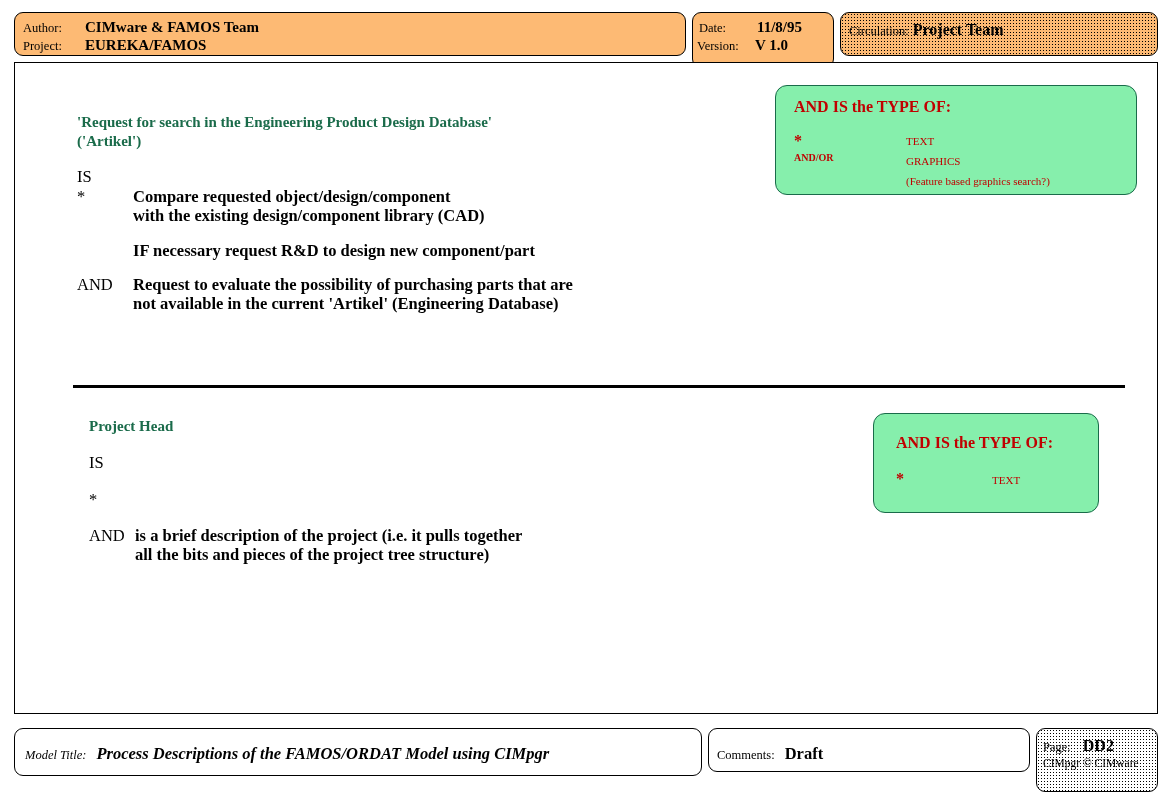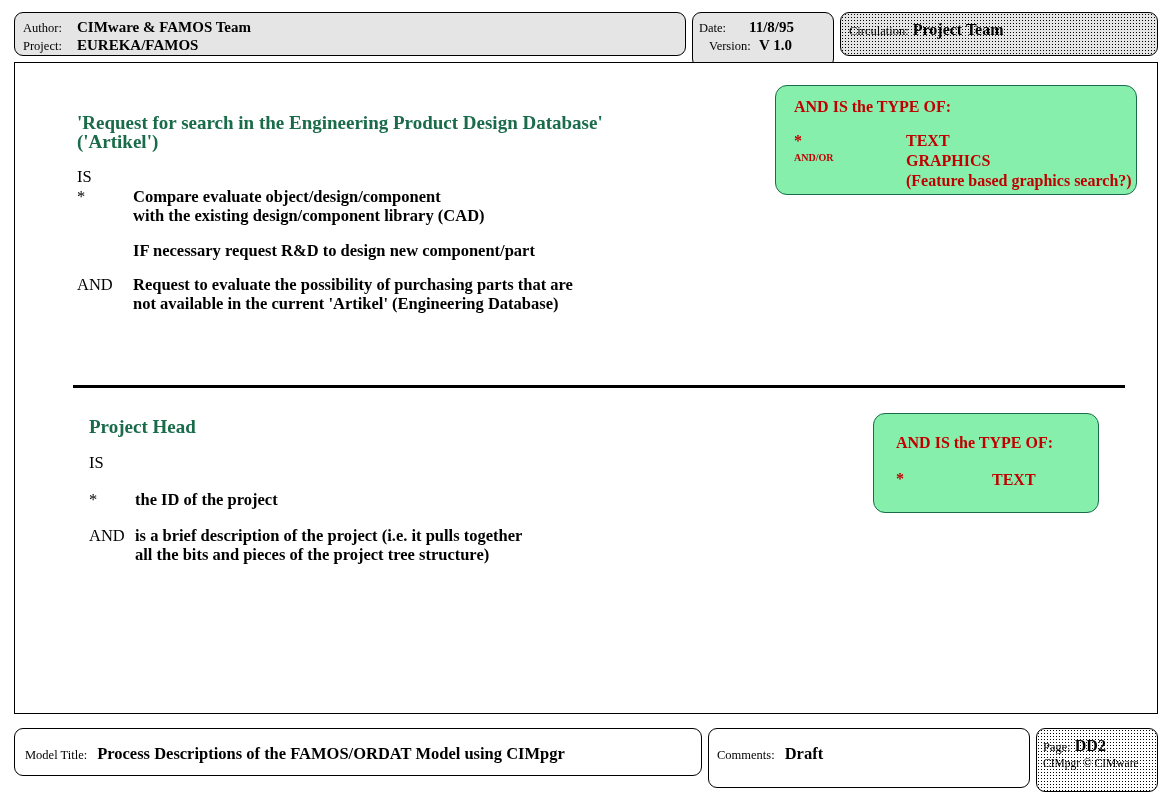--- a/index.html
+++ b/index.html
@@ -28,21 +28,21 @@
     left: 14px;
     top: 12px;
     width: 1144px;
     height: 44px;
   }
   .hdr-box {
     position: absolute;
     border: 1.5px solid #000;
     border-radius: 9px;
     box-sizing: border-box;
-    background: #e5e5e5;
+    background: #fdba74;
   }
   .hdr-author {
     left: 0; top: 0;
     width: 672px; height: 44px;
   }
   .hdr-date {
     left: 678px; top: 0;
     width: 142px; height: 56px; padding-left: 33px;
   }
   .hdr-circ {
@@ -54,32 +54,33 @@
     background-position: 0 0;
   }
   .lbl {
     font-size: 12.5px;
     color: #000;
   }
   .val {
     font-size: 15px;
     font-weight: bold;
     color: #000;
+    margin-left: 8px;
   }
   .hdr-row {
     position: absolute;
     display: flex;
     align-items: baseline;
     white-space: nowrap;
   }
   .hdr-author .r1 { left: 8px; top: 6px; }
   .hdr-author .r2 { left: 8px; top: 24px; }
   .hdr-author .lbl { width: 54px; display: inline-block; }
   .hdr-date .r1 { left: 6px; top: 6px; }
-  .hdr-date .r2 { left: 16px; top: 24px; }
+  .hdr-date .r2 { left: 4px; top: 24px; }
   .hdr-date .lbl { width: 50px; display: inline-block; }
   .hdr-circ .r1 { left: 8px; top: 8px; }
   .hdr-circ .val { font-size: 16px; }
 
   
   .main-frame {
     position: absolute;
     left: 14px;
     top: 62px;
     width: 1144px;
@@ -87,21 +88,21 @@
     border: 1.5px solid #000;
     box-sizing: border-box;
     background: #fff;
   }
 
   
   .sec-title {
     position: absolute;
     color: #1a6b4a;
     font-weight: bold;
-    font-size: 19px;
+    font-size: 15px;
     line-height: 19px;
     white-space: pre-line;
   }
   .blk {
     position: absolute;
     font-weight: bold;
     font-size: 16.5px;
     color: #000;
     line-height: 19px;
     white-space: pre-line;
@@ -135,22 +136,22 @@
   }
   .callout .c-andor {
     position: absolute;
     color: #c00000;
     font-weight: bold;
     font-size: 10px;
   }
   .callout .c-items {
     position: absolute;
     color: #c00000;
-    font-weight: bold;
-    font-size: 16px;
+    font-weight: normal;
+    font-size: 11px;
     line-height: 20px;
     white-space: pre-line;
   }
 
   .divider {
     position: absolute;
     background: #000;
     height: 2.5px;
   }
 
@@ -163,28 +164,28 @@
     height: 48px;
   }
   .ftr-box {
     position: absolute;
     border: 1.5px solid #000;
     border-radius: 9px;
     box-sizing: border-box;
     background: #fff;
   }
   .ftr-title { left: 0; top: 0; width: 688px; height: 48px; }
-  .ftr-comments { left: 694px; top: 0; width: 322px; height: 60px; }
+  .ftr-comments { left: 694px; top: 0; width: 322px; height: 44px; }
   .ftr-page {
     left: 1022px; top: 0; width: 122px; height: 64px;
     background-image: radial-gradient(#000 0.6px, transparent 0.7px);
     background-size: 3px 3px;
   }
   .ftr-row { position: absolute; white-space: nowrap; }
-  .ftr-title .r1 { left: 10px; top: 15px; }
+  .ftr-title .r1 { left: 10px; top: 15px; font-style: italic; }
   .ftr-comments .r1 { left: 8px; top: 15px; }
   .ftr-page .r1 { left: 6px; top: 8px; }
   .ftr-page .r2 { left: 6px; top: 28px; font-size: 11.5px; }
   .ftr-title .val { font-size: 16.5px; }
   .ftr-comments .val { font-size: 16.5px; }
   .ftr-page .val { font-size: 16px; }
 </style>
 </head>
 <body>
 
@@ -224,21 +225,21 @@
 
   <div class="main-frame">
 
     <div class="sec-title" style="left:62px; top:50px; width:600px;">'Request for search in the Engineering Product Design Database'
 ('Artikel')</div>
 
     <div class="kw" style="left:62px; top:104px;">IS</div>
 
     <div class="kw" style="left:62px; top:124px;">*</div>
 
-    <div class="blk" style="left:118px; top:124px; width:520px;">Compare evaluate object/design/component
+    <div class="blk" style="left:118px; top:124px; width:520px;">Compare requested object/design/component
 with the existing design/component library (CAD)</div>
 
     <div class="blk" style="left:118px; top:178px; width:560px;">IF necessary request R&amp;D to design new component/part</div>
 
     <div class="kw" style="left:62px; top:212px;">AND</div>
 
     <div class="blk" style="left:118px; top:212px; width:560px;">Request to evaluate the possibility of purchasing parts that are
  not available in the current 'Artikel' (Engineering Database)</div>
 
     <div class="callout" style="left:760px; top:22px; width:362px; height:110px;">
@@ -251,21 +252,20 @@
     </div>
 
     <div class="divider" style="left:58px; top:322px; width:1052px;"></div>
 
     <div class="sec-title" style="left:74px; top:354px; width:420px;">Project Head</div>
 
     <div class="kw" style="left:74px; top:390px;">IS</div>
 
     <div class="kw" style="left:74px; top:427px;">*</div>
 
-    <div class="blk" style="left:120px; top:427px; width:480px;">the ID of the project</div>
 
     <div class="kw" style="left:74px; top:463px;">AND</div>
 
     <div class="blk" style="left:120px; top:463px; width:520px;">is a brief description of the project (i.e. it pulls together
 all the bits and pieces of the project tree structure)</div>
 
     <div class="callout" style="left:858px; top:350px; width:226px; height:100px;">
       <div class="c-title" style="left:22px; top:20px;">AND IS the TYPE OF:</div>
       <div class="c-star" style="left:22px; top:56px;">*</div>
       <div class="c-items" style="left:118px; top:56px;">TEXT</div>

